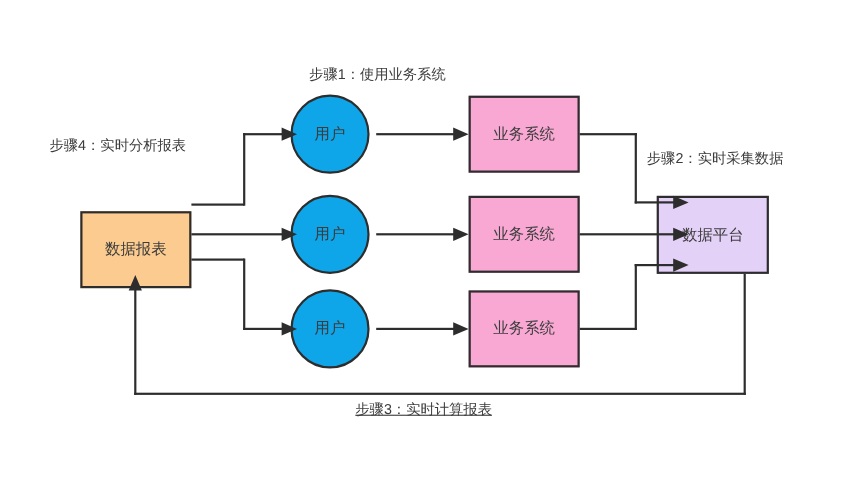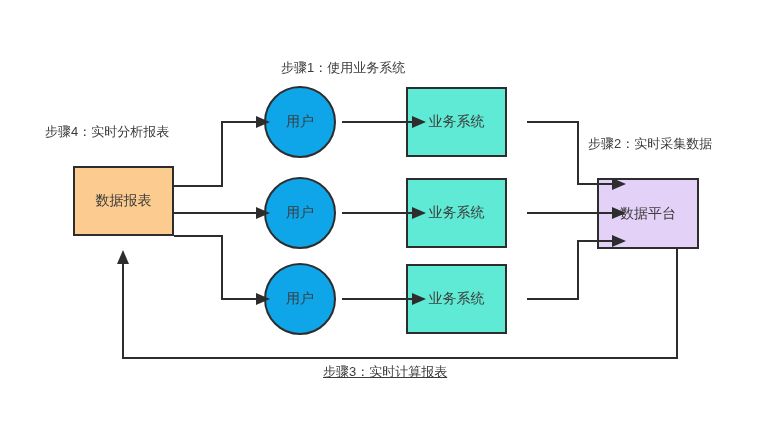--- a/index.html
+++ b/index.html
@@ -9,23 +9,23 @@
   }
   .lbl{
     position:absolute;width:170px;
     font-size:13px;color:#3b3b3b;line-height:16px;white-space:nowrap;
   }
   .node{
     position:absolute;box-sizing:border-box;border:2px solid #2d2d2d;
     display:flex;align-items:center;justify-content:center;
     font-size:14px;color:#3c3c3c;
   }
-  .report{left:73px;top:166px;width:101px;height:70px;background:#FBCB8F;}
+  .report{left:73px;top:192px;width:101px;height:70px;background:#FBCB8F;}
   .circle{left:264px;width:72px;height:72px;border-radius:50%;background:#0ea5e9;}
-  .system{left:406px;width:101px;height:70px;background:#5eead4;}
+  .system{left:426px;width:101px;height:70px;background:#f9a8d4;}
   .platform{left:597px;top:178px;width:102px;height:71px;background:#E4D1F8;}
   .seg{position:absolute;background:#2d2d2d;}
   .arr-r{
     position:absolute;width:0;height:0;
     border-top:6px solid transparent;border-bottom:6px solid transparent;
     border-left:14px solid #2d2d2d;
   }
   .arr-u{
     position:absolute;width:0;height:0;
     border-left:6px solid transparent;border-right:6px solid transparent;

